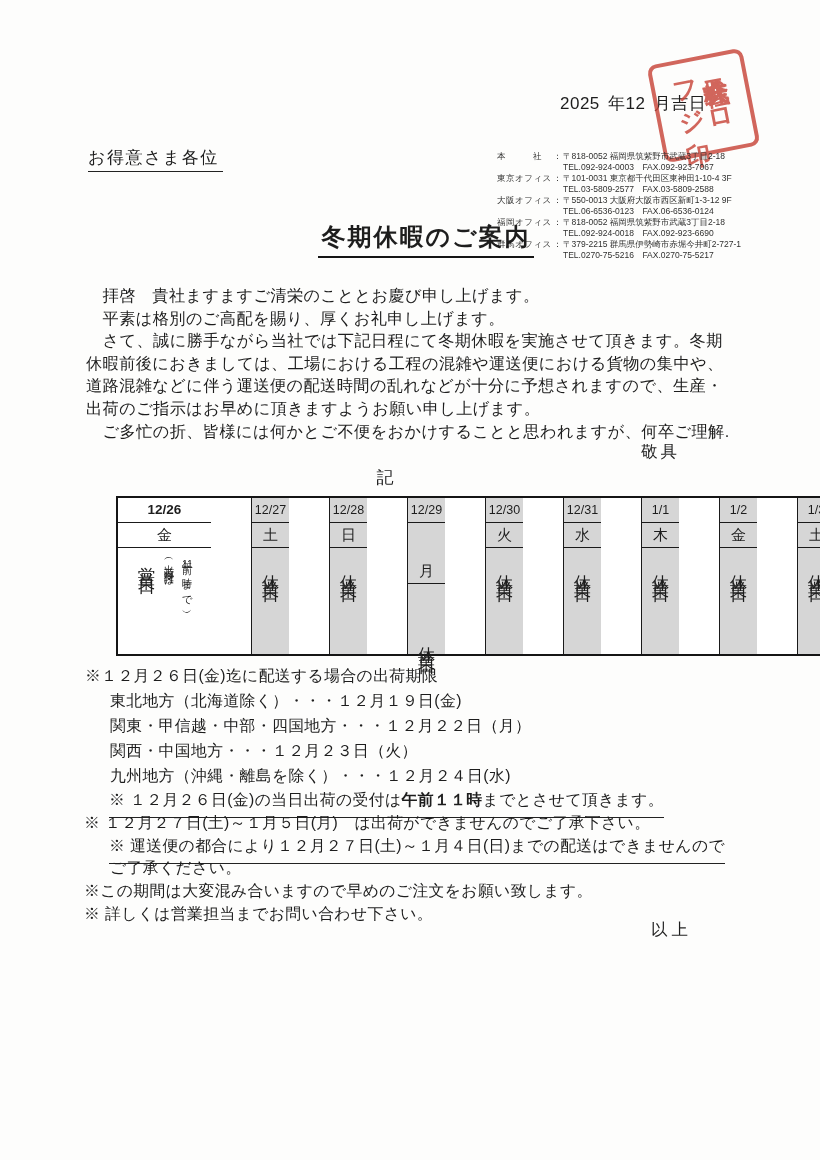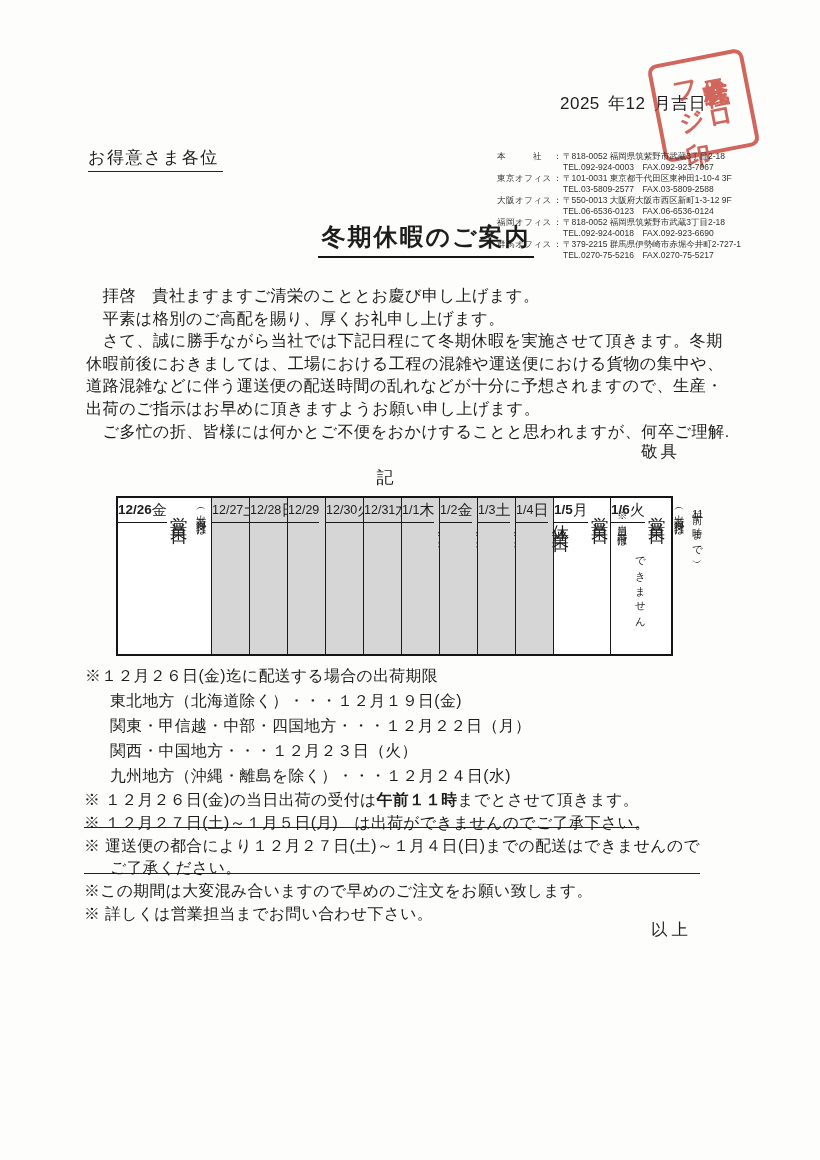--- a/index.html
+++ b/index.html
@@ -36,39 +36,39 @@
     border-bottom:2.5px solid #151515; padding:0 3px 3px;}
   .body-paragraphs{position:absolute; top:284px; left:86px; width:654px;
     font-size:16.2px; line-height:22.6px; letter-spacing:.4px;}
   .closing{position:absolute; top:441px; left:641px; font-size:16.5px; letter-spacing:3px;}
   .record-marker{position:absolute; top:466px; left:0; width:770px; text-align:center; font-size:17px;}
   
   .schedule-table{
     position:absolute; top:496px; left:116px; height:156px;
     display:flex; border:2px solid #151515; background:#fff;
   }
-  .tcol{display:flex; flex-direction:row; box-sizing:border-box;}
-  .tcol + .tcol{border-left:1.5px solid #1a1a1a;}
+  .tcol{display:flex; flex-direction:column; box-sizing:border-box;}
+  .tcol + .tcol{border-left:1.5px solid #1a1a1a;margin-left:40px;}
   .tcol.closed{background:var(--closed-bg,#d6d6d6);}
   .hdr{height:24px; line-height:24px; text-align:center; border-bottom:1.5px solid #1a1a1a; flex:none;}
   .hdr-date{font-size:12.5px;}
   .tcol.open .hdr-date{font-size:13.5px; font-weight:bold;}
   .hdr-day{font-size:15px;}
   .tbody-cell{flex:1; display:flex; flex-direction:row; justify-content:center; gap:3px; padding-top:5px; box-sizing:border-box;}
   .tcol.closed .tbody-cell{padding-top:13px;}
   .v-status{writing-mode:vertical-rl; font-size:17.5px; letter-spacing:6px;}
   .v-note{writing-mode:vertical-rl; font-size:10.5px; letter-spacing:3px; margin-left:1px;}
   .v-note-offset{margin-top:46px;}
   .tcy{text-combine-upright:all;}
   
   .deadline{position:absolute; top:663px; left:85px; font-size:15.8px; line-height:25px; letter-spacing:.4px;}
   .deadline-item{padding-left:25px;}
   .notes-list{position:absolute; top:789px; left:84px; width:680px; font-size:15.8px; line-height:22.8px; letter-spacing:.4px;}
   .note-line.indent{padding-left:26px;}
-  .u{border-bottom:1.5px solid #222; padding-bottom:19px;}
+  .u{border-bottom:1.5px solid #222; padding-bottom:9px;margin-left:25px;}
   .b{font-weight:bold;}
   .end-marker{position:absolute; top:919px; left:651px; font-size:16.5px; letter-spacing:4px;}
 </style>
 </head>
 <body>
 
 <div class="page">
 
   <div class="date-line">2025 年12 月吉日</div>
 

